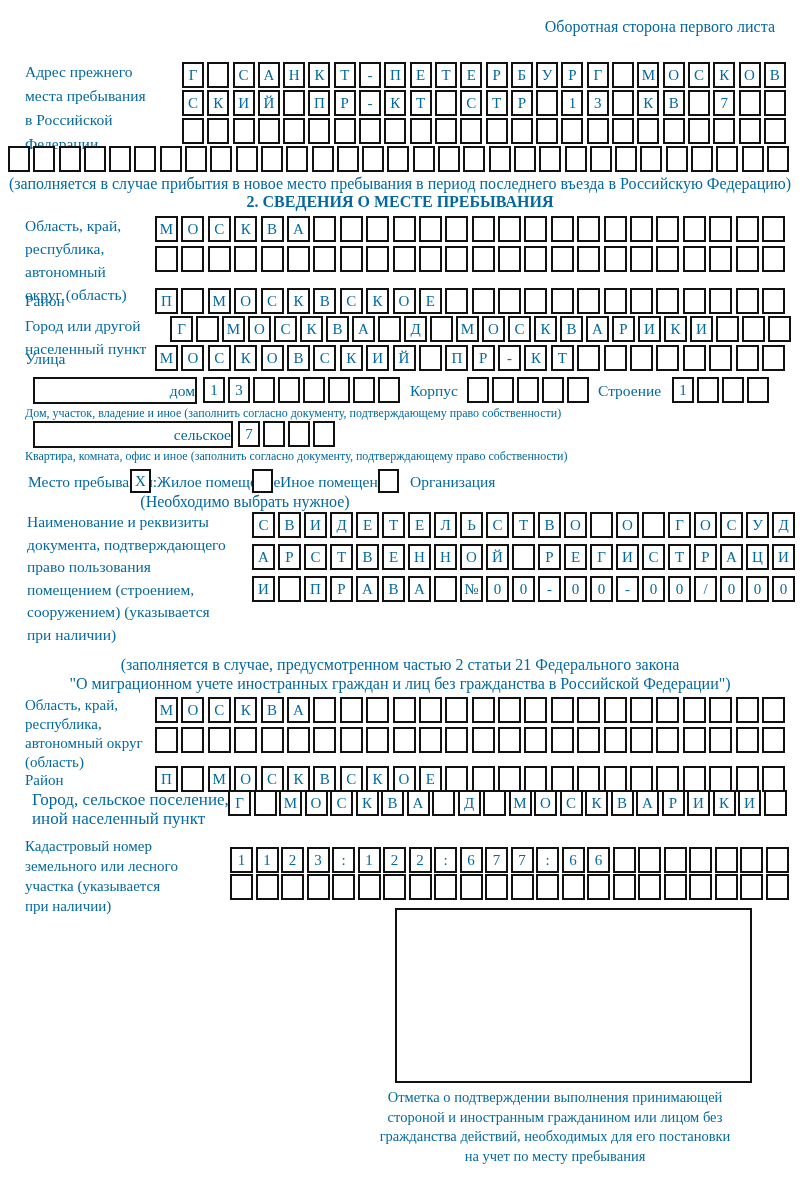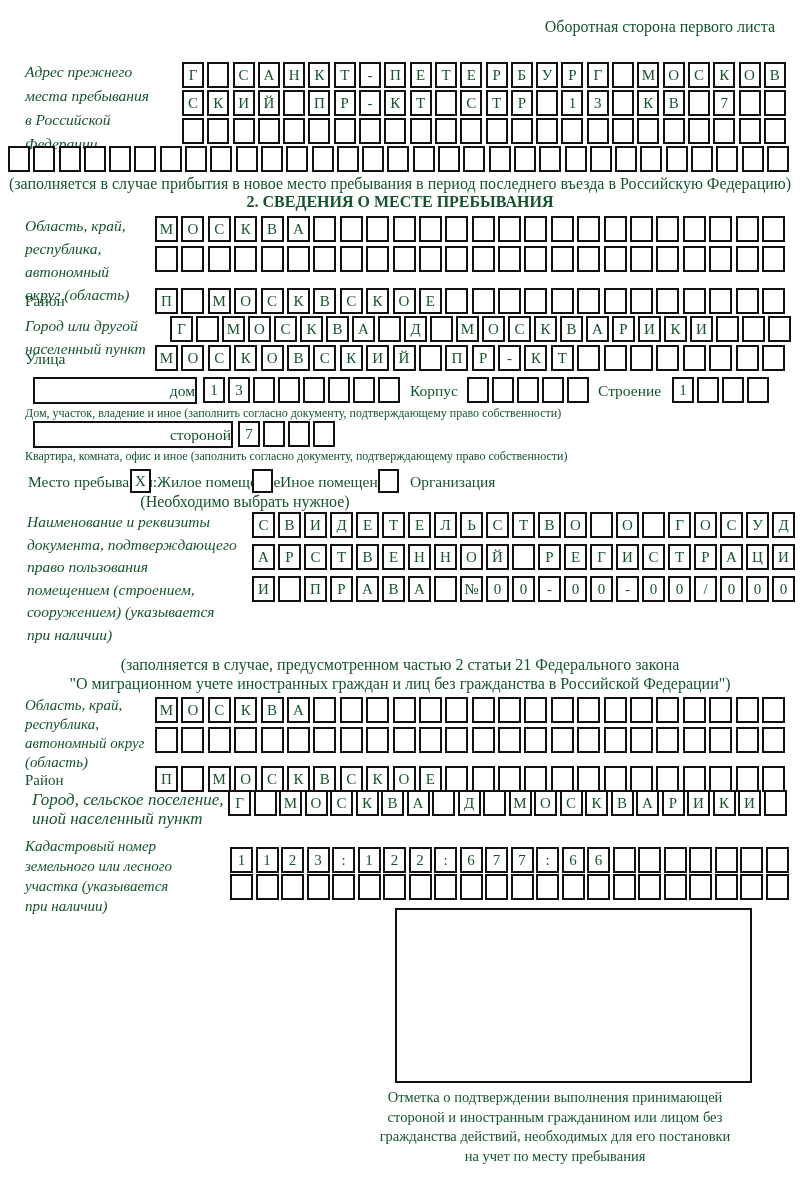--- a/index.html
+++ b/index.html
@@ -1,20 +1,20 @@
 <!DOCTYPE html>
 <html><head>
 <meta charset="utf-8">
 <style>
   html,body{margin:0;padding:0;background:#fff;}
-  .page{position:relative;width:800px;height:1180px;background:#fff;color:#14532d;
+  .page{position:relative;width:800px;height:1180px;background:#fff;color:#0369a1;
         font-family:"Liberation Serif",serif;overflow:hidden;}
   .abs{position:absolute;white-space:nowrap;}
   .lbl{font-size:15.5px;line-height:24px;}
-  .lbl div{white-space:nowrap;font-style:italic;}
+  .lbl div{white-space:nowrap;}
   .row{position:absolute;white-space:nowrap;font-size:0;text-decoration:underline;}
   .cell{display:inline-block;box-sizing:border-box;width:23px;height:26px;
         border:2px solid #111;margin-right:3.4px;text-align:center;
         font-size:15px;line-height:22px;vertical-align:top;background:#fff;}
   .pa .cell{width:22px;margin-right:3.3px;}   
   .pc .cell{width:23px;margin-right:3px;}     
   .pd .cell{width:22px;margin-right:3px;}     
   .pf .cell{width:23px;margin-right:2.5px;}   
   .cbx .cell{width:21px;height:24px;margin-right:0;line-height:20px;}
   .widebox{position:absolute;box-sizing:border-box;border:2px solid #111;
@@ -70,21 +70,21 @@
   <div class="row" style="left:155px;top:345px;"><span class="cell">М</span><span class="cell">О</span><span class="cell">С</span><span class="cell">К</span><span class="cell">О</span><span class="cell">В</span><span class="cell">С</span><span class="cell">К</span><span class="cell">И</span><span class="cell">Й</span><span class="cell"></span><span class="cell">П</span><span class="cell">Р</span><span class="cell">-</span><span class="cell">К</span><span class="cell">Т</span><span class="cell"></span><span class="cell"></span><span class="cell"></span><span class="cell"></span><span class="cell"></span><span class="cell"></span><span class="cell"></span><span class="cell"></span></div>
 
   <div class="widebox" style="left:33px;top:377px;width:164px;height:27px;line-height:24px;">дом</div>
   <div class="row pd" style="left:203px;top:377px;"><span class="cell">1</span><span class="cell">3</span><span class="cell"></span><span class="cell"></span><span class="cell"></span><span class="cell"></span><span class="cell"></span><span class="cell"></span></div>
   <div class="abs lbl" style="left:410px;top:379px;">Корпус</div>
   <div class="row pd" style="left:467px;top:377px;"><span class="cell"></span><span class="cell"></span><span class="cell"></span><span class="cell"></span><span class="cell"></span></div>
   <div class="abs lbl" style="left:598px;top:379px;">Строение</div>
   <div class="row pd" style="left:672px;top:377px;"><span class="cell">1</span><span class="cell"></span><span class="cell"></span><span class="cell"></span></div>
   <div class="abs hint" style="left:25px;top:406px;">Дом, участок, владение и иное (заполнить согласно документу, подтверждающему право собственности)</div>
 
-  <div class="widebox" style="left:33px;top:421px;width:200px;height:27px;line-height:24px;">стороной</div>
+  <div class="widebox" style="left:33px;top:421px;width:200px;height:27px;line-height:24px;">сельское</div>
   <div class="row pd" style="left:238px;top:421px;"><span class="cell">7</span><span class="cell"></span><span class="cell"></span><span class="cell"></span></div>
   <div class="abs hint" style="left:25px;top:449px;">Квартира, комната, офис и иное (заполнить согласно документу, подтверждающему право собственности)</div>
 
   <div class="abs lbl" style="left:28px;top:470px;">Место пребывания:</div>
   <div class="row cbx" style="left:130px;top:469px;"><span class="cell">X</span></div>
   <div class="abs lbl" style="left:157px;top:470px;">Жилое помещение</div>
   <div class="row cbx" style="left:252px;top:469px;"><span class="cell"></span></div>
   <div class="abs lbl" style="left:280px;top:470px;">Иное помещение</div>
   <div class="row cbx" style="left:378px;top:469px;"><span class="cell"></span></div>
   <div class="abs lbl" style="left:410px;top:470px;">Организация</div>

